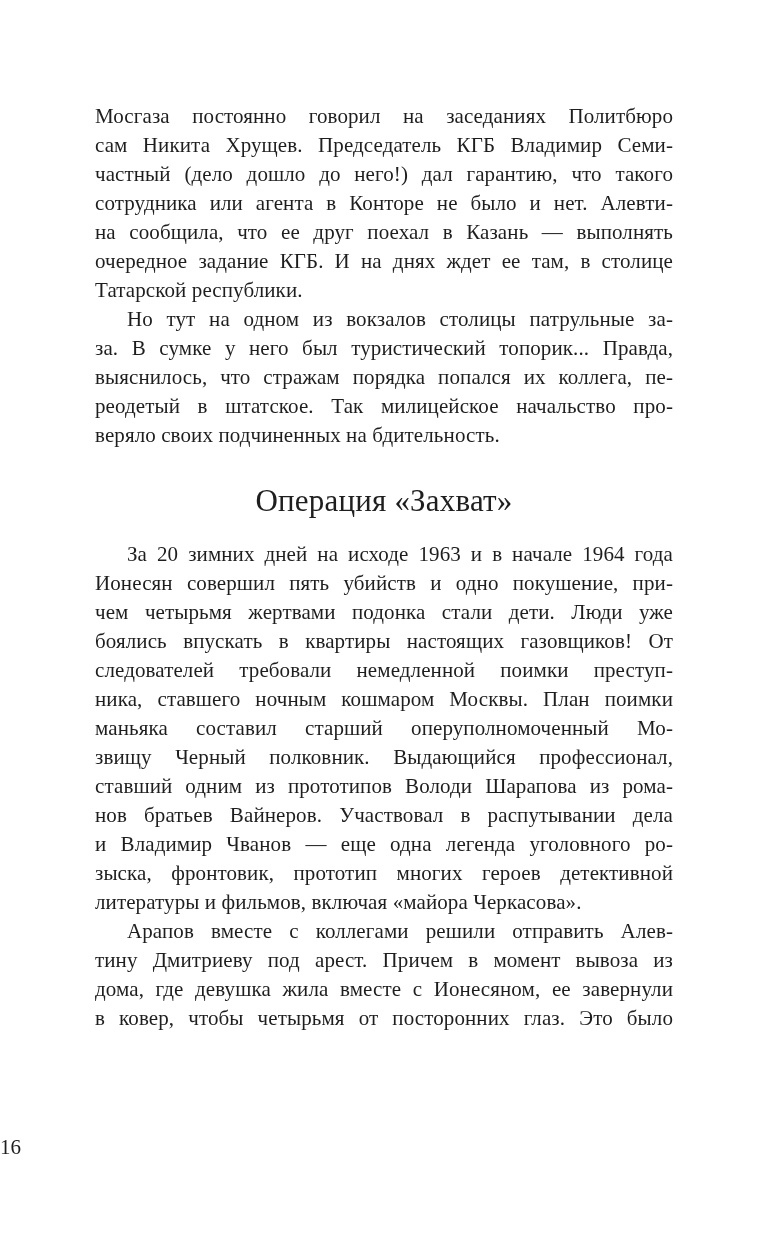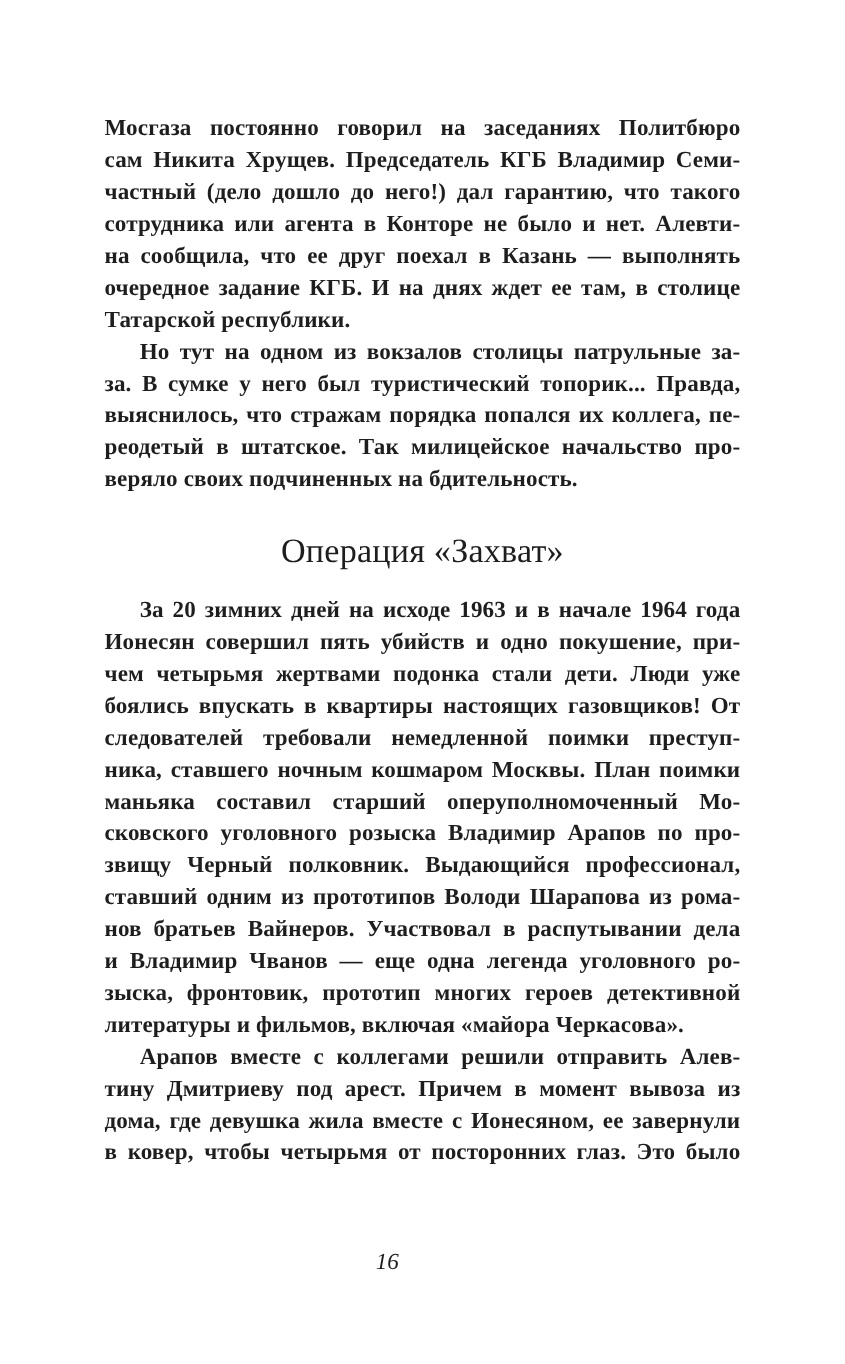--- a/index.html
+++ b/index.html
@@ -28,21 +28,20 @@
   }
   .line {
     font-size: 21px;
     line-height: 29px;
     height: 29px;
     text-align: justify;
     text-align-last: justify;
     letter-spacing: 0.1px;
     white-space: normal;
     overflow: hidden;
-    font-weight: bold;
   }
   .line.last {
     text-align: center;
     text-align-last: left;
   }
   .para.indented .line:first-child {
     text-indent: 32px;
   }
   .heading {
     font-size: 31px;
@@ -51,24 +50,22 @@
     margin-top: 32px;
     margin-bottom: 20px;
     font-weight: normal;
     letter-spacing: 0.2px;
   }
   .page-number {
     position: absolute;
     top: 1133px;
     left: 0;
     width: 704px;
-    text-align: center;
     font-size: 21px;
     line-height: 29px;
-    font-style: italic;
   }
 </style>
 </head>
 <body>
 
 <div class="page">
   <div class="body-text">
       <div class="para">
         <div class="line">Мосгаза постоянно говорил на заседаниях Политбюро</div>
         <div class="line">сам Никита Хрущев. Председатель КГБ Владимир Семи-</div>
@@ -87,21 +84,20 @@
       </div>
       <div class="heading">Операция «Захват»</div>
       <div class="para indented">
         <div class="line">За 20 зимних дней на исходе 1963 и в начале 1964 года</div>
         <div class="line">Ионесян совершил пять убийств и одно покушение, при-</div>
         <div class="line">чем четырьмя жертвами подонка стали дети. Люди уже</div>
         <div class="line">боялись впускать в квартиры настоящих газовщиков! От</div>
         <div class="line">следователей требовали немедленной поимки преступ-</div>
         <div class="line">ника, ставшего ночным кошмаром Москвы. План поимки</div>
         <div class="line">маньяка составил старший оперуполномоченный Мо-</div>
-        <div class="line">сковского уголовного розыска Владимир Арапов по про-</div>
         <div class="line">звищу Черный полковник. Выдающийся профессионал,</div>
         <div class="line">ставший одним из прототипов Володи Шарапова из рома-</div>
         <div class="line">нов братьев Вайнеров. Участвовал в распутывании дела</div>
         <div class="line">и Владимир Чванов — еще одна легенда уголовного ро-</div>
         <div class="line">зыска, фронтовик, прототип многих героев детективной</div>
         <div class="line last">литературы и фильмов, включая «майора Черкасова».</div>
       </div>
       <div class="para indented">
         <div class="line">Арапов вместе с коллегами решили отправить Алев-</div>
         <div class="line">тину Дмитриеву под арест. Причем в момент вывоза из</div>

